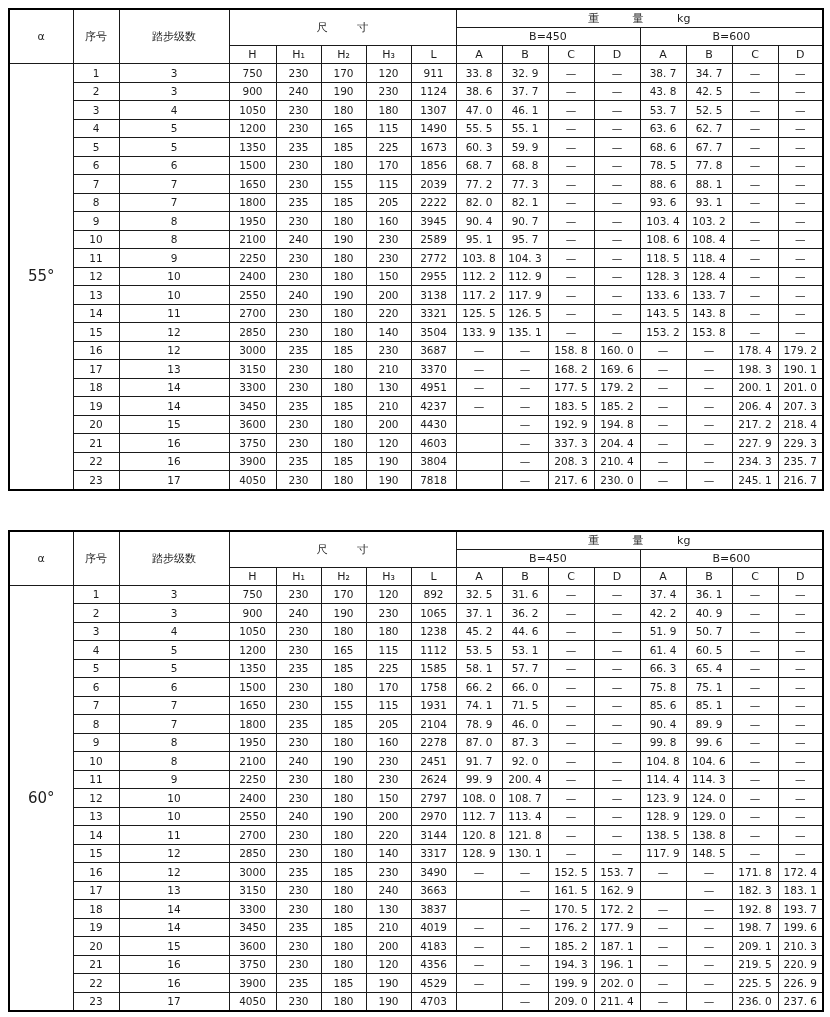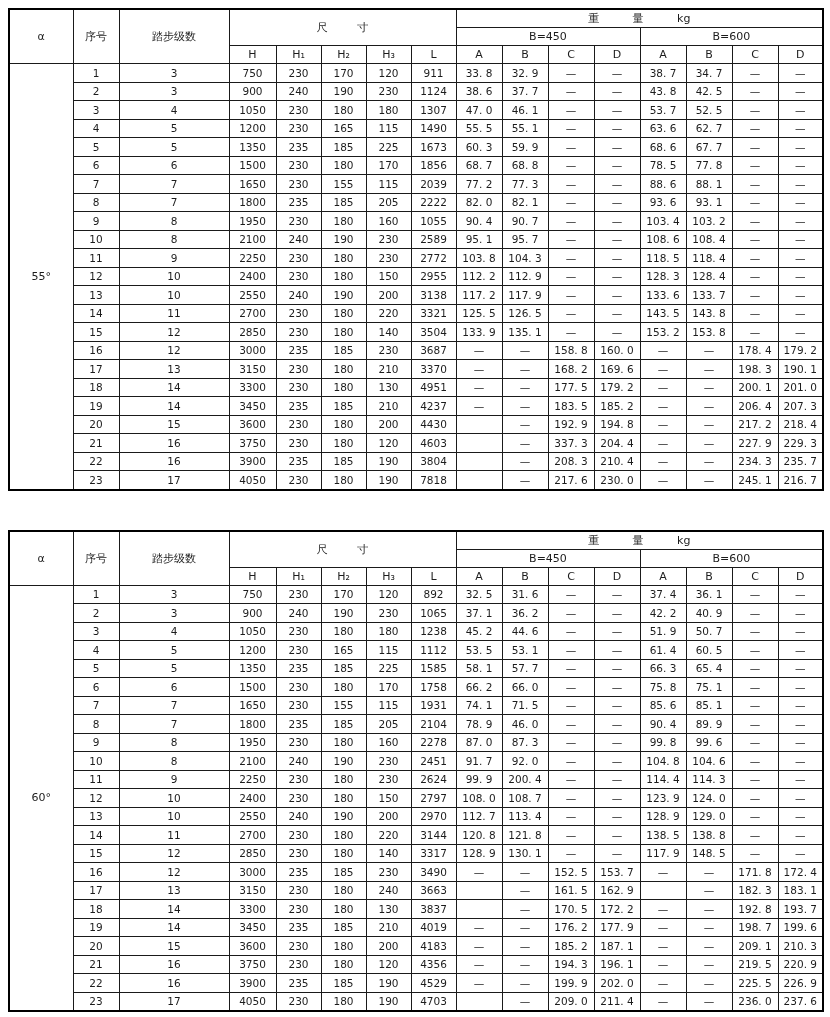--- a/index.html
+++ b/index.html
@@ -44,21 +44,21 @@
     height: 17.5px;
   }
   .label-weight {
     word-spacing: 30px;
     margin-top: 48px;
   }
   .label-dims {
     word-spacing: 26px;
   }
   .alpha-cell {
-    font-size: 11px;
+    font-size: 15px;
   }
 </style>
 </head>
 <body>
 
 <div class="page">
 
   <table class="spec-table">
     <colgroup>
       <col style="width:64px">
@@ -244,21 +244,21 @@
           <td>—</td>
           <td>—</td>
         </tr>
         <tr>
           <td>9</td>
           <td>8</td>
           <td>1950</td>
           <td>230</td>
           <td>180</td>
           <td>160</td>
-          <td>1055</td>
+          <td>3945</td>
           <td>90. 4</td>
           <td>90. 7</td>
           <td>—</td>
           <td>—</td>
           <td>103. 4</td>
           <td>103. 2</td>
           <td>—</td>
           <td>—</td>
         </tr>
         <tr>

